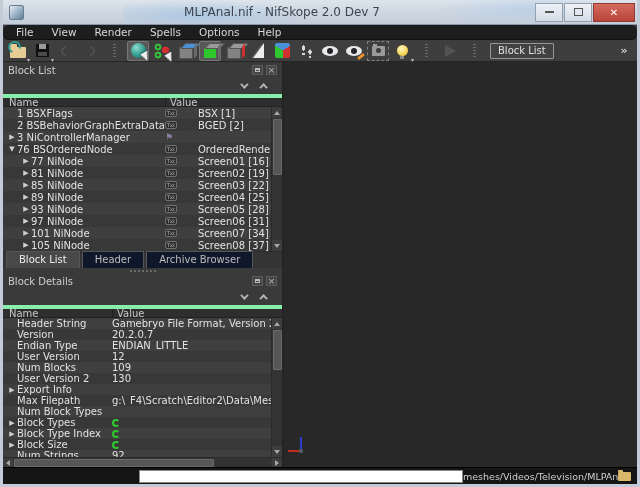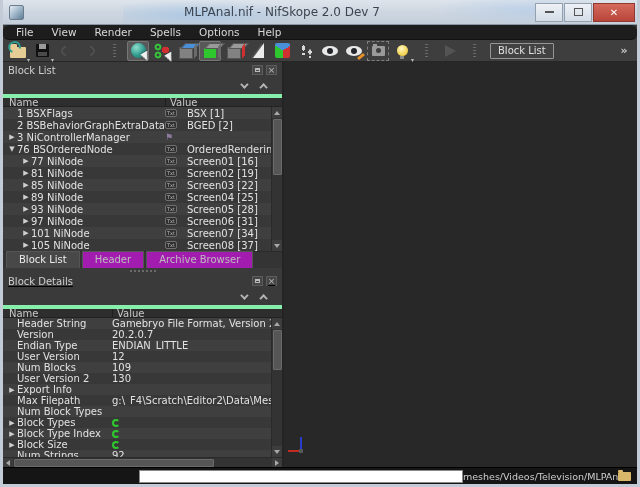--- a/index.html
+++ b/index.html
@@ -93,21 +93,21 @@
   .rowswrap{position:relative;flex:1;min-height:0;overflow:hidden;padding-left:28px;}
   .rows{position:absolute;inset:0 11px 0 0;overflow:hidden;}
   .trow{display:flex;align-items:center;color:#e2e2e2;font-size:10px;white-space:nowrap;}
   .bl .trow{height:12px;}
   .bd .trow{height:11px;}
   .trow:nth-child(odd){background:#3f3f3f;}
   .trow:nth-child(even){background:#383838;}
   .ncell{display:flex;align-items:center;overflow:hidden;}
   .bl .ncell{flex:0 0 162px;}
   .bd .ncell{flex:0 0 109px;}
-  .vcell{flex:1;display:flex;align-items:center;overflow:hidden;gap:10px;}
+  .vcell{flex:1;display:flex;align-items:center;overflow:hidden;gap:21px;}
   .arrow{flex:0 0 14px;text-align:center;font-size:7px;color:#cfcfcf;visibility:hidden;padding-left:4px;}
   .trow.collapsed .arrow,.trow.expanded .arrow{visibility:visible;}
   .trow.collapsed .arrow::before{content:"▶";}
   .trow.expanded .arrow::before{content:"▼";}
   .trow.ind1 .arrow{margin-left:14px;}
   .vicon{flex:0 0 auto;display:none;}
   .trow.vi-txt .vicon{display:inline-block;min-width:11px;height:8px;background:#2f2f2f;border:1px solid #707070;border-radius:2px;font-size:5px;color:#b9b9b9;line-height:7px;text-align:center;padding:0 1px;}
   .trow.vi-txt .vicon::before{content:"Txt";}
   .trow.vi-flag .vicon{display:inline-block;font-size:9px;color:#8f7aa0;line-height:9px;}
   .trow.vi-flag .vicon::before{content:"⚑";}
@@ -123,21 +123,21 @@
   .vthumb{width:9px;background:#565656;border:1px solid #6a6a6a;border-radius:1px;margin-top:1px;}
   .bl .vthumb{height:56px;}
   .bd .vthumb{height:40px;}
   .vtrack{flex:1;}
   .hscroll{height:10px;flex:0 0 10px;background:#333;border-top:1px solid #2a2a2a;display:flex;align-items:center;}
   .hscroll .sarrow{width:10px;height:10px;flex:0 0 10px;}
   .hthumb{height:8px;flex:0 0 200px;background:#565656;border:1px solid #6a6a6a;border-radius:1px;margin:0 1px;}
   .htrack{flex:1;}
   
   .tabrow{height:17px;flex:0 0 17px;display:flex;align-items:flex-end;padding-left:3px;background:#343434;border-top:1px solid #2a2a2a;}
-  .tab{font-size:10px;color:#bdbdbd;background:#a21caf;border:1px solid #555;border-bottom:none;padding:2px 12px 3px;margin-right:2px;}
+  .tab{font-size:10px;color:#bdbdbd;background:#0f172a;border:1px solid #555;border-bottom:none;padding:2px 12px 3px;margin-right:2px;}
   .tab.active{background:#484848;color:#ececec;}
   .handle{height:5px;flex:0 0 5px;display:flex;align-items:center;justify-content:center;background:#3a3a3a;}
   .handle::before{content:"";width:26px;height:2px;background:repeating-linear-gradient(90deg,#6a6a6a 0 2px,transparent 2px 4px);}
   
   .statusbar{height:17px;flex:0 0 17px;background:#151515;display:flex;align-items:center;border-top:1px solid #000;}
   .sb-spacer{flex:0 0 136px;}
   .sb-input{width:324px;height:13px;background:#fff;border:1px solid #888;}
   .sb-path{flex:1;text-align:right;color:#cfcfcf;font-size:9.5px;padding-right:5px;white-space:nowrap;overflow:hidden;}
   .sb-folder{width:13px;height:9px;background:#d8b66a;border-radius:1px;position:relative;margin-right:6px;flex:0 0 13px;}
   .sb-folder::before{content:"";position:absolute;top:-2px;left:0;width:5px;height:2px;background:#d8b66a;border-radius:1px 1px 0 0;}
@@ -411,21 +411,21 @@
         </div>
         <div class="tabrow">
 
         <span class="tab active">Block List</span>
             <span class="tab">Header</span>
             <span class="tab">Archive Browser</span>
           </div>
         <div class="handle"></div>
       </div>
 
-      <div class="panel bd" style="flex:1;text-decoration:underline;">
+      <div class="panel bd" style="flex:1;">
         <div class="p-title">
           <span>Block Details</span>
           <span class="sp"></span>
           <span class="pbtn">
               <span class="floatglyph"></span>
             </span>
           <span class="pbtn">
               <span>×</span>
             </span>
         </div>

